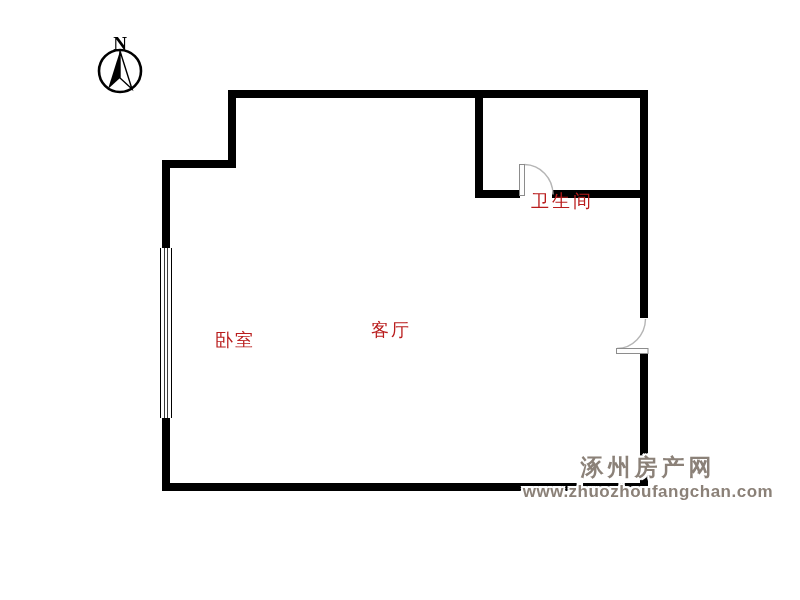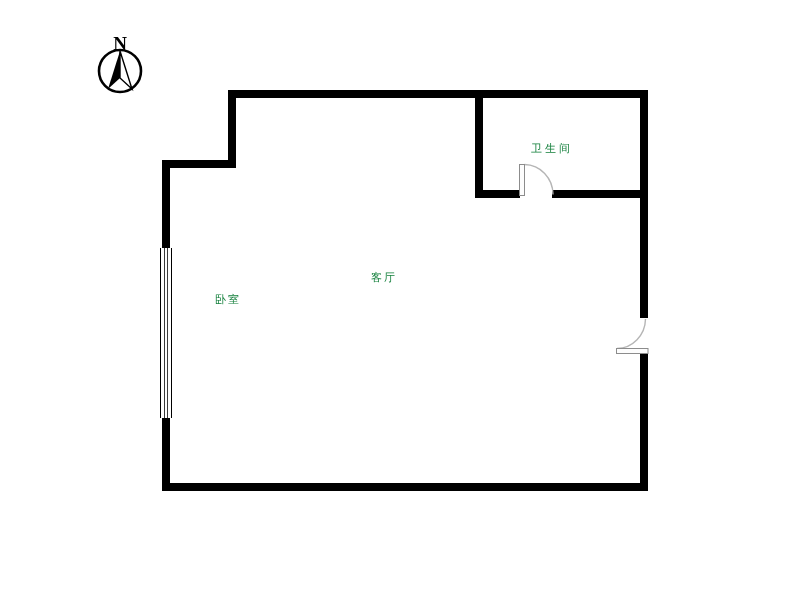--- a/index.html
+++ b/index.html
@@ -38,27 +38,28 @@
   .window .pane.p2 { left: 6px; }
 
   .overlay-svg {
     position: absolute;
     left: 0; top: 0;
     width: 800px; height: 600px;
   }
 
   .room-label {
     position: absolute;
-    color: #15803d;
-    font-size: 11px;
+    color: #b91c1c;
+    font-size: 18px;
     font-weight: 500;
     letter-spacing: 2px;
     white-space: nowrap;
+    margin-top: 48px;
   }
-  .label-bedroom  { left: 215px; top: 292px; }
+  .label-bedroom  { left: 215px; top: 280px; }
   .label-living   { left: 371px; top: 270px; }
   .label-bathroom { left: 531px; top: 141px; letter-spacing: 3px; }
 
   .compass {
     position: absolute;
     left: 90px; top: 30px;
   }
 
   .watermark {
     position: absolute;
@@ -128,15 +129,17 @@
     <circle cx="30" cy="41" r="21" fill="none" stroke="#000000" stroke-width="2.6"></circle>
     <polygon points="30,21 18,59 30,48" fill="#000000"></polygon>
     <polygon points="30,21 42,59 30,48" fill="#ffffff" stroke="#000000" stroke-width="1.4"></polygon>
   </svg>
 
   <div class="room-label label-bedroom">卧室</div>
   <div class="room-label label-living">客厅</div>
   <div class="room-label label-bathroom">卫生间</div>
 
   <div class="watermark">
+    <div class="site-name">涿州房产网</div>
+    <div class="site-url">www.zhuozhoufangchan.com</div>
   </div>
 
 </div>
 
 </body></html>

